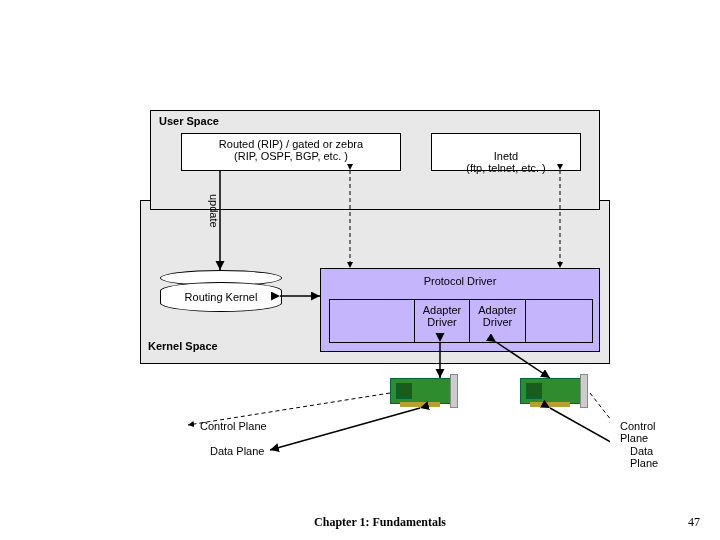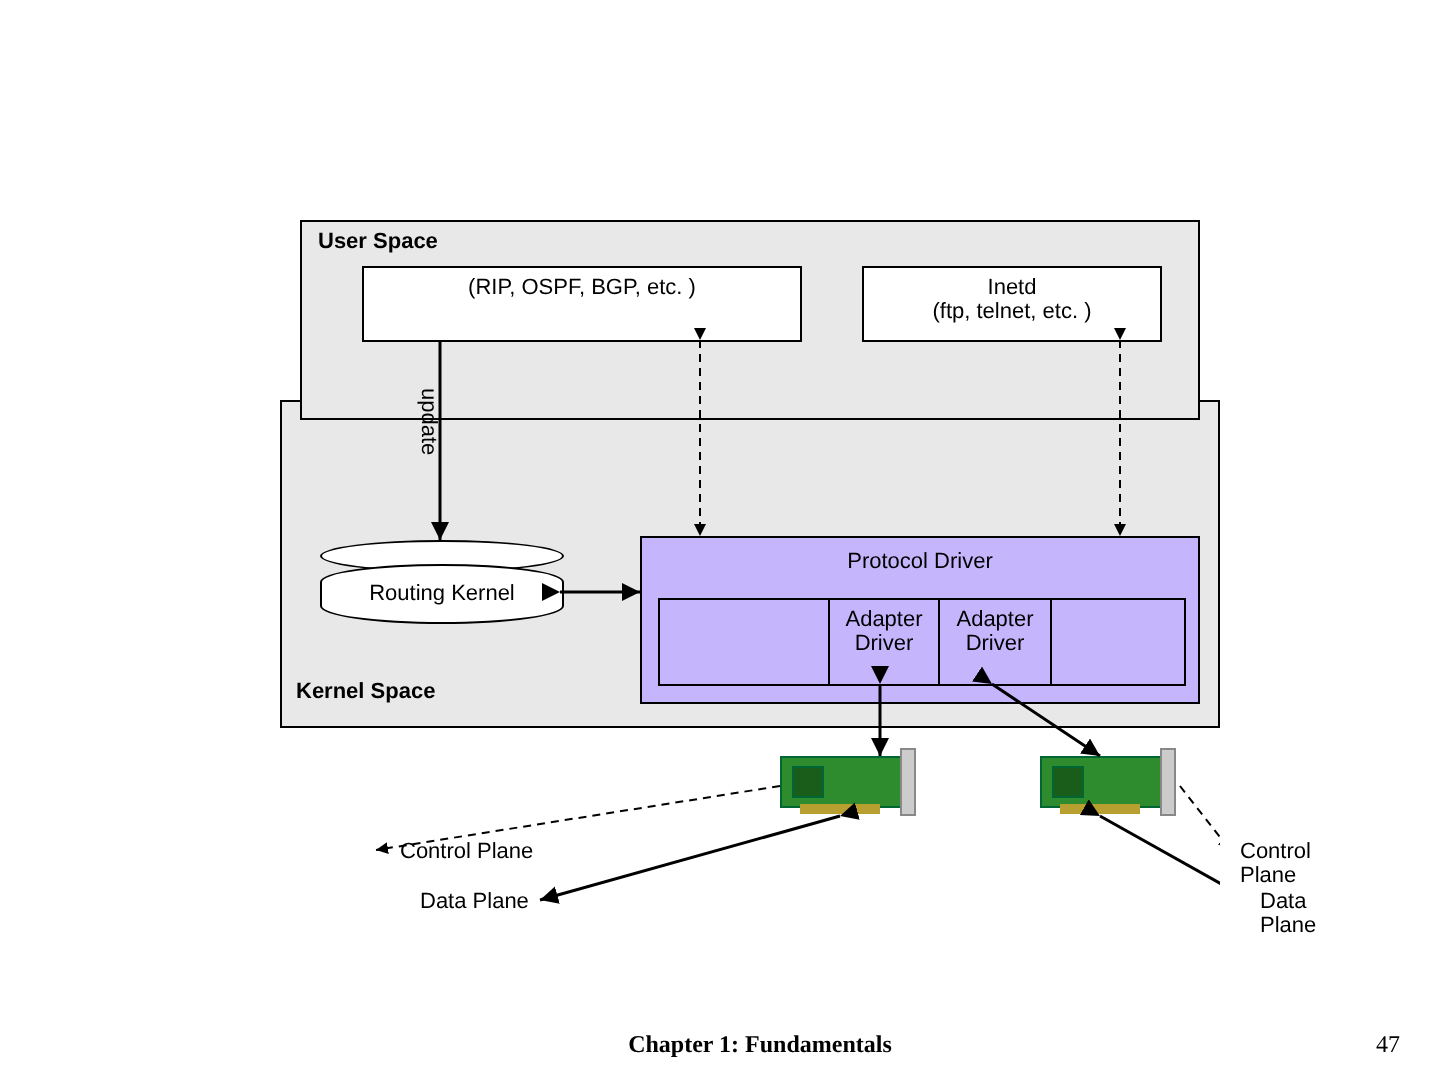--- a/index.html
+++ b/index.html
@@ -7,21 +7,21 @@
   .title-wrap { padding:10px 20px 0 20px; }
   .title { font-size:28px; color:#000; line-height:1.2; }
   .title-underline { height:2px; background:#808000; margin-top:6px; }
   .diagram { position:absolute; left:140px; top:110px; width:470px; height:315px; }
   
   .kernel { position:absolute; left:0; top:90px; width:470px; height:164px; background:#E8E8E8; border:1px solid #000; box-sizing:border-box; }
   
   .user { position:absolute; left:10px; top:0; width:450px; height:100px; background:#E8E8E8; border:1px solid #000; box-sizing:border-box; }
   .user-lbl { position:absolute; left:8px; top:4px; font-size:11px; font-weight:bold; }
   .routed { position:absolute; left:30px; top:22px; width:220px; height:38px; background:#fff; border:1px solid #000; font-size:11px; text-align:center; padding-top:4px; box-sizing:border-box; }
-  .inetd { position:absolute; left:280px; top:22px; width:150px; height:38px; background:#fff; border:1px solid #000; font-size:11px; text-align:center; padding-top:4px; box-sizing:border-box; }
+  .inetd { position:absolute; left:280px; top:22px; width:150px; height:38px; background:#fff; border:1px solid #000; font-size:11px; text-align:center; padding-top:16px; box-sizing:border-box; }
   
   .rtable { position:absolute; left:20px; top:172px; width:120px; height:28px; background:#fff; border:1px solid #000; border-radius:50%/30%; text-align:center; font-size:11px; line-height:28px; }
   .rtable-top { position:absolute; left:20px; top:160px; width:120px; height:14px; background:#fff; border:1px solid #000; border-radius:50%; }
   
   .proto { position:absolute; left:180px; top:158px; width:280px; height:84px; background:#c4b5fd; border:1px solid #000; box-sizing:border-box; }
   .proto-lbl { text-align:center; font-size:11px; margin-top:6px; }
   .proto-inner { position:absolute; left:8px; top:30px; width:264px; height:44px; border:1px solid #000; box-sizing:border-box; }
   .adapter1 { position:absolute; left:84px; top:0; width:56px; height:42px; border-left:1px solid #000; border-right:1px solid #000; font-size:11px; text-align:center; padding-top:4px; box-sizing:border-box; }
   .adapter2 { position:absolute; left:140px; top:0; width:56px; height:42px; border-right:1px solid #000; font-size:11px; text-align:center; padding-top:4px; box-sizing:border-box; }
   .kernel-lbl { position:absolute; left:8px; top:230px; font-size:11px; font-weight:bold; }
@@ -50,20 +50,21 @@
 
 <div class="slide">
 
   <div class="diagram">
 
     <div class="kernel"></div>
 
     <div class="user">
       <div class="user-lbl">User Space</div>
       <div class="routed">
+        <div>Routed (RIP) / gated or zebra</div>
         <div>(RIP, OSPF, BGP, etc. )</div>
       </div>
       <div class="inetd">
         <div>Inetd</div>
         <div>(ftp, telnet, etc. )</div>
       </div>
     </div>
 
     <div class="update">update</div>
 

